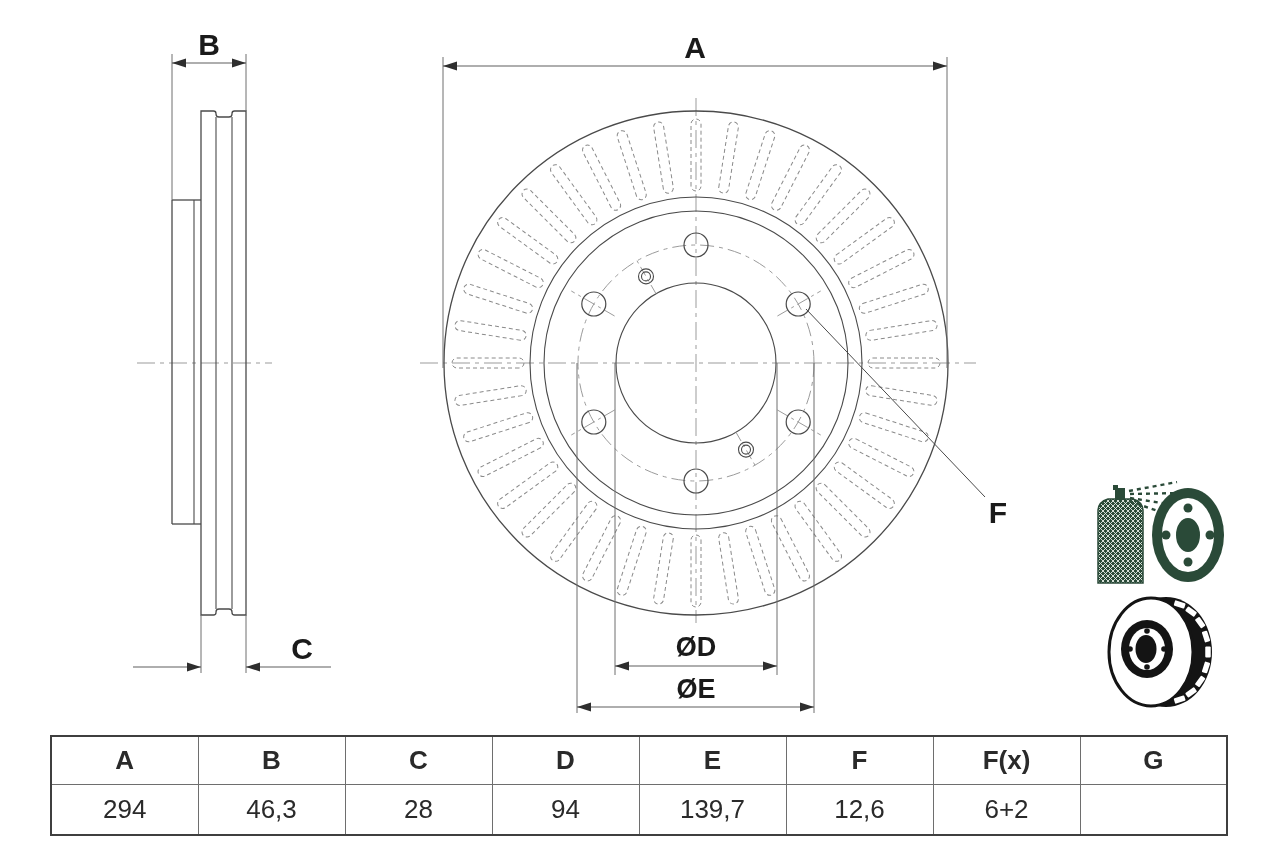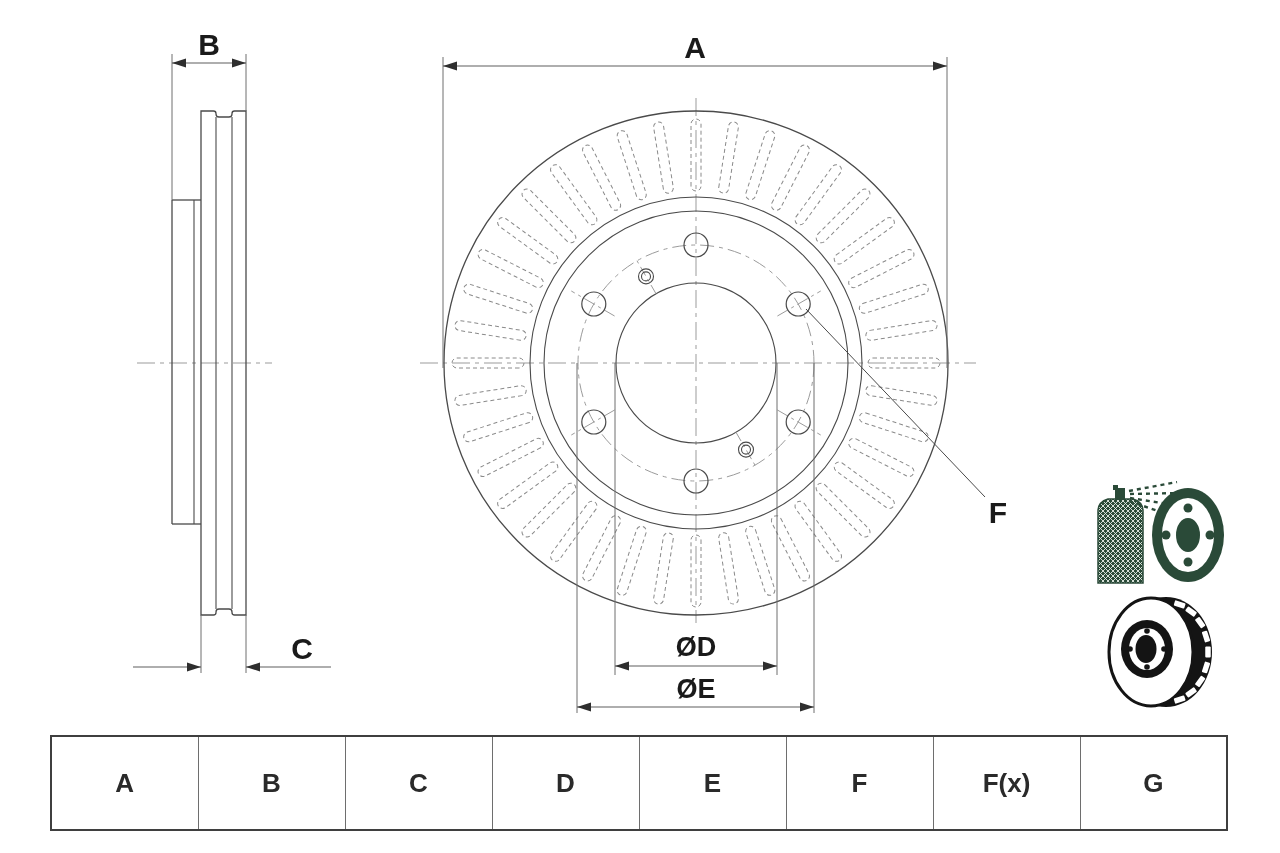--- a/index.html
+++ b/index.html
@@ -244,16 +244,26 @@
         <tr class="hdr">
       <td>A</td>
       <td>B</td>
       <td>C</td>
       <td>D</td>
       <td>E</td>
       <td>F</td>
       <td>F(x)</td>
       <td>G</td>
     </tr>
+    <tr class="val">
+      <td>294</td>
+      <td>46,3</td>
+      <td>28</td>
+      <td>94</td>
+      <td>139,7</td>
+      <td>12,6</td>
+      <td>6+2</td>
+      <td></td>
+    </tr>
   </tbody>
     </table>
 
 </div>
 
 </body></html>

